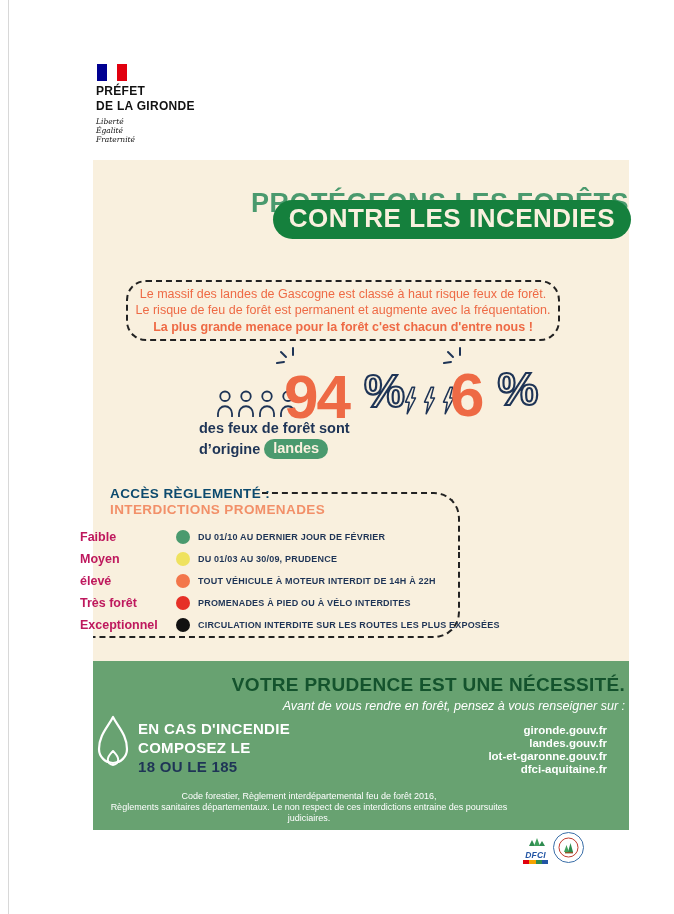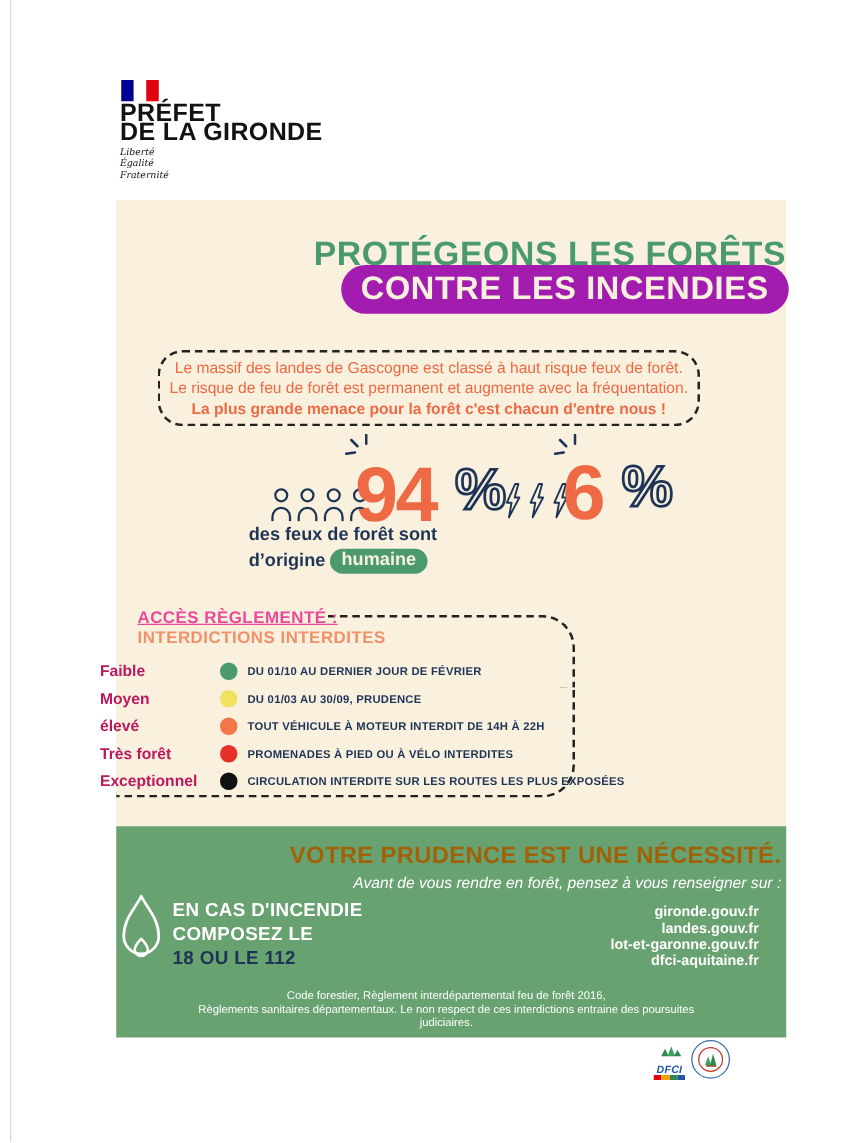--- a/index.html
+++ b/index.html
@@ -6,30 +6,30 @@
   .page{position:relative;width:674px;height:914px;background:#ffffff;overflow:hidden;
         font-family:"Liberation Sans",sans-serif;}
   .abs{position:absolute;}
 
   
   .edge-line{left:8px;top:0;width:1px;height:914px;background:#d8d8d8;}
 
   
   .flag{left:97px;top:64px;width:30px;height:17px;display:flex;}
   .flag div{flex:1;}
-  .prefet{left:96px;top:84px;font-size:20px;line-height:15px;font-weight:bold;color:#121212;letter-spacing:.3px;}
+  .prefet{left:96px;top:84px;font-size:12px;line-height:15px;font-weight:bold;color:#121212;letter-spacing:.3px;}
   .motto{left:96px;top:117px;font-family:"DejaVu Serif",serif;font-style:italic;font-size:7.5px;line-height:9px;color:#121212;}
 
   
   .cream-panel{left:93px;top:160px;width:536px;height:501px;background:#f9f0de;}
   .green-panel{left:93px;top:661px;width:536px;height:169px;background:#68a271;}
 
   
   .title1{right:45px;top:188px;font-size:27px;font-weight:800;color:#4a9a6e;letter-spacing:.5px;}
-  .title2{right:43px;top:212px;background:#a21caf;color:#f9f0de;font-size:26px;font-weight:800;
+  .title2{right:43px;top:200px;background:#15803d;color:#f9f0de;font-size:26px;font-weight:800;
           letter-spacing:.5px;padding:3px 16px 5px;border-radius:24px;}
 
   
   .warn-box{left:126px;top:280px;width:430px;height:57px;border:2px dashed #222;border-radius:20px;
             display:flex;flex-direction:column;justify-content:center;text-align:center;
             color:#ee6a45;font-size:12.5px;line-height:16.5px;}
   .warn-box .b{font-weight:bold;}
 
   
   .people-row{left:216px;top:389px;display:flex;gap:3px;}
@@ -45,39 +45,39 @@
   .spark1{left:276px;top:347px;}
   .spark2{left:443px;top:347px;}
   .cap{color:#1e3456;font-weight:800;font-size:14.5px;}
   .cap1a{left:199px;top:420px;}
   .cap1b{left:199px;top:439px;display:flex;align-items:center;}
   .cap2{left:376px;top:428px;display:flex;align-items:center;}
   .hl-pill{display:inline-block;background:#4a9a6e;color:#f9f0de;border-radius:13px;
            padding:1px 9px 3px;margin-left:4px;font-weight:800;font-size:14.5px;}
 
   
-  .acc-title{left:110px;top:486px;font-size:13.5px;font-weight:800;color:#ec4899;letter-spacing:.4px;text-decoration:underline;}
+  .acc-title{left:110px;top:486px;font-size:13.5px;font-weight:800;color:#0c4a6e;letter-spacing:.4px;}
   .acc-sub{left:110px;top:502px;font-size:13.5px;font-weight:600;color:#f29069;letter-spacing:.4px;}
   .dash-a{left:262px;top:492px;width:198px;height:58px;border-top:2px dashed #222;
           border-right:2px dashed #222;border-top-right-radius:26px;box-sizing:border-box;}
   .dash-b{left:93px;top:550px;width:367px;height:88px;border-right:2px dashed #222;
           border-bottom:2px dashed #222;border-bottom-right-radius:26px;box-sizing:border-box;}
   .lvl-row{left:80px;height:21px;display:flex;align-items:center;}
   .lvl-label{width:90px;text-align:left;font-size:12.5px;font-weight:700;color:#be185d;}
   .lvl-dot{width:14px;height:14px;border-radius:50%;margin-left:6px;flex:0 0 14px;}
   .lvl-text{margin-left:8px;font-size:9px;font-weight:700;letter-spacing:.2px;color:#1e3456;}
 
   
-  .foot-head{right:49px;top:674px;font-size:19px;font-weight:800;color:#a16207;letter-spacing:.3px;}
+  .foot-head{right:49px;top:674px;font-size:19px;font-weight:800;color:#14532d;letter-spacing:.3px;}
   .foot-sub{right:49px;top:699px;font-size:12.5px;font-style:italic;color:#ffffff;}
   .flame{left:94px;top:714px;}
   .emg{left:138px;top:719px;font-size:15px;font-weight:800;line-height:19px;color:#ffffff;letter-spacing:.3px;}
   .emg .navy{color:#1e3456;}
   .sites{right:67px;top:724px;text-align:right;font-size:11.5px;font-weight:700;line-height:13px;color:#ffffff;}
-  .legal{left:93px;top:791px;width:432px;text-align:center;font-size:9px;line-height:11px;color:#ffffff;margin-left:48px;}
+  .legal{left:93px;top:791px;width:432px;text-align:center;font-size:9px;line-height:11px;color:#ffffff;}
 
   
   .logo-dfci{left:523px;top:833px;width:25px;height:34px;text-align:center;font-style:italic;}
   .logo-dfci .dfci-txt{font-size:8.5px;font-weight:800;color:#2255a4;line-height:8px;letter-spacing:.2px;}
   .logo-dfci .dfci-bar{margin-top:1px;height:4px;display:flex;}
   .logo-dfci .dfci-bar i{flex:1;}
   .logo-round{left:553px;top:832px;width:29px;height:29px;border:1px solid #3a6ea8;border-radius:50%;
               display:flex;align-items:center;justify-content:center;background:#fff;}
 </style>
 </head>
@@ -136,21 +136,21 @@
     <line x1="5" y1="5" x2="10" y2="10" stroke="#1e3456" stroke-width="2" stroke-linecap="round"></line>
     <line x1="17" y1="1" x2="17" y2="8" stroke="#1e3456" stroke-width="2" stroke-linecap="round"></line>
   </svg>
   <div class="abs big-num num94">
     <span class="digits">94</span>
       <span class="pct">%</span>
   </div>
   <div class="abs cap cap1a">des feux de forêt sont</div>
   <div class="abs cap cap1b">
     <span>d’origine</span>
-    <span class="hl-pill">humaine</span>
+    <span class="hl-pill">landes</span>
   </div>
 
   <div class="abs bolt-row">
     <svg width="15" height="33" viewBox="0 0 18 34">
       <path d="M11 1 L3 19 L7.5 19 L5 33 L15 14 L10.5 14 L14 1 Z" fill="none" stroke="#1e3456" stroke-width="1.8" stroke-linejoin="round"></path>
     </svg>
     <svg width="15" height="33" viewBox="0 0 18 34">
       <path d="M11 1 L3 19 L7.5 19 L5 33 L15 14 L10.5 14 L14 1 Z" fill="none" stroke="#1e3456" stroke-width="1.8" stroke-linejoin="round"></path>
     </svg>
     <svg width="15" height="33" viewBox="0 0 18 34">
@@ -163,21 +163,21 @@
     <line x1="17" y1="1" x2="17" y2="8" stroke="#1e3456" stroke-width="2" stroke-linecap="round"></line>
   </svg>
   <div class="abs big-num num6">
     <span class="digits">6</span>
       <span class="pct">%</span>
   </div>
 
   <div class="abs dash-a"></div>
   <div class="abs dash-b"></div>
   <div class="abs acc-title">ACCÈS RÈGLEMENTÉ :</div>
-  <div class="abs acc-sub">INTERDICTIONS INTERDITES</div>
+  <div class="abs acc-sub">INTERDICTIONS PROMENADES</div>
 
   <div class="abs lvl-row" style="top:526px">
     <span class="lvl-label">Faible</span>
     <span class="lvl-dot" style="background: rgb(74, 154, 110);"></span>
     <span class="lvl-text">DU 01/10 AU DERNIER JOUR DE FÉVRIER</span>
   </div>
   <div class="abs lvl-row" style="top:548px">
     <span class="lvl-label">Moyen</span>
     <span class="lvl-dot" style="background: rgb(239, 226, 94);"></span>
     <span class="lvl-text">DU 01/03 AU 30/09, PRUDENCE</span>
@@ -202,21 +202,21 @@
   <div class="abs foot-head">VOTRE PRUDENCE EST UNE NÉCESSITÉ.</div>
   <div class="abs foot-sub">Avant de vous rendre en forêt, pensez à vous renseigner sur :</div>
 
   <svg class="abs flame" width="38" height="58" viewBox="0 0 38 58">
     <path d="M19 3 C14 13 5 21 5 35 a14 14 0 0 0 28 0 C33 21 24 13 19 3 Z" fill="none" stroke="#ffffff" stroke-width="2.2" stroke-linejoin="round"></path>
     <path d="M19 37 c-3 3.5 -5.2 5.2 -5.2 8.7 a5.2 5.2 0 0 0 10.4 0 C24.2 42.2 22 40.5 19 37 Z" fill="none" stroke="#ffffff" stroke-width="2" stroke-linejoin="round"></path>
   </svg>
   <div class="abs emg">
     <div>EN CAS D'INCENDIE</div>
     <div>COMPOSEZ LE</div>
-    <div class="navy">18 OU LE 112</div>
+    <div class="navy">18 OU LE 185</div>
   </div>
 
   <div class="abs sites">
     <div>gironde.gouv.fr</div>
     <div>landes.gouv.fr</div>
     <div>lot-et-garonne.gouv.fr</div>
     <div>dfci-aquitaine.fr</div>
   </div>
 
   <div class="abs legal">

